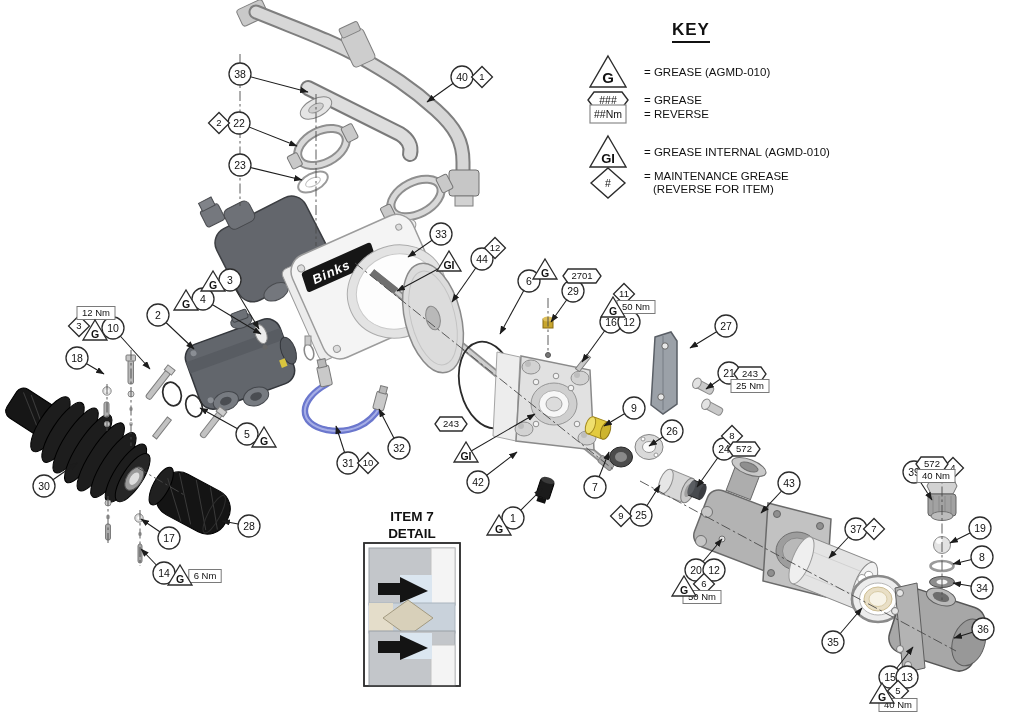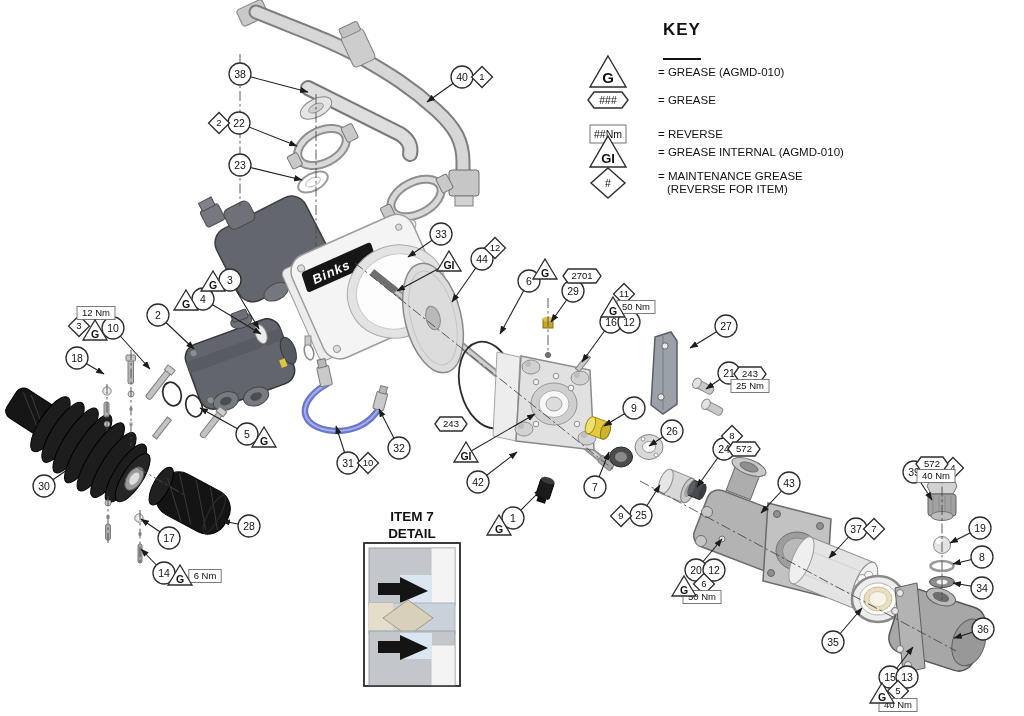--- a/index.html
+++ b/index.html
@@ -7,25 +7,25 @@
          font-family:"Liberation Sans",sans-serif;}
   svg text{user-select:none;}
   .sym{fill:#fff;stroke:#2c2c2c;stroke-width:1.3;}
   .symbox{fill:#fff;stroke:#7a7a7a;stroke-width:1;}
   .bt{font:10.5px "Liberation Sans",sans-serif;text-anchor:middle;fill:#111;}
   .dt{font:9.5px "Liberation Sans",sans-serif;text-anchor:middle;fill:#111;}
   .tt{font:bold 10.5px "Liberation Sans",sans-serif;text-anchor:middle;fill:#111;}
   .leader{stroke:#1c1c1c;stroke-width:1.05;}
   .cl{stroke:#4a4a4a;stroke-width:.9;stroke-dasharray:10 3 2.5 3;fill:none;}
   .key{position:absolute;left:586px;top:16px;width:420px;color:#111;}
-  .key-title{position:absolute;left:77px;top:4px;font-size:17px;font-weight:bold;
-             letter-spacing:1px;border-bottom:2.5px solid #111;padding-bottom:18px;}
+  .key-title{position:absolute;left:86px;top:4px;font-size:17px;font-weight:bold;
+             letter-spacing:1px;border-bottom:2.5px solid #111;padding-bottom:1px;}
   .key-row{position:absolute;left:0;display:flex;align-items:center;height:36px;}
   .key-sym{width:44px;display:flex;justify-content:center;}
-  .key-label{margin-left:28px;font-size:11.5px;line-height:13px;white-space:nowrap;}
+  .key-label{margin-left:14px;font-size:11.5px;line-height:13px;white-space:nowrap;}
   .key-label .l2{padding-left:9px;}
   .ks{stroke:#2c2c2c;stroke-width:1.4;fill:#fff;}
   .ksb{stroke:#8a8a8a;stroke-width:1.2;fill:#fff;}
   .kt{font:bold 15px "Liberation Sans",sans-serif;text-anchor:middle;fill:#111;}
   .kt2{font:bold 13px "Liberation Sans",sans-serif;text-anchor:middle;fill:#111;}
   .kts{font:10.5px "Liberation Sans",sans-serif;text-anchor:middle;fill:#111;}
   .det-title{font:bold 13.5px "Liberation Sans",sans-serif;text-anchor:middle;fill:#111;}
   .brand-text{font:italic bold 13px "Liberation Sans",sans-serif;fill:#fff;letter-spacing:1px;}
 </style>
 </head>
@@ -796,21 +796,21 @@
   </div>
   <div class="key-row" style="top:66px">
     <div class="key-sym">
           <svg width="44" height="36" viewBox="0 0 44 36">
             <polygon class="ks" points="8,10 36,10 42,18 36,26 8,26 2,18"></polygon>
             <text class="kts" x="22" y="22">###</text>
           </svg>
         </div>
     <div class="key-label">= GREASE</div>
   </div>
-  <div class="key-row" style="top:100px">
+  <div class="key-row" style="top:80px">
     <div class="key-sym">
           <svg width="44" height="36" viewBox="0 0 44 36">
             <rect class="ksb" x="4" y="9" width="36" height="18"></rect>
             <text class="kts" x="22" y="22">##Nm</text>
           </svg>
         </div>
     <div class="key-label">= REVERSE</div>
   </div>
   <div class="key-row" style="top:118px">
     <div class="key-sym">

